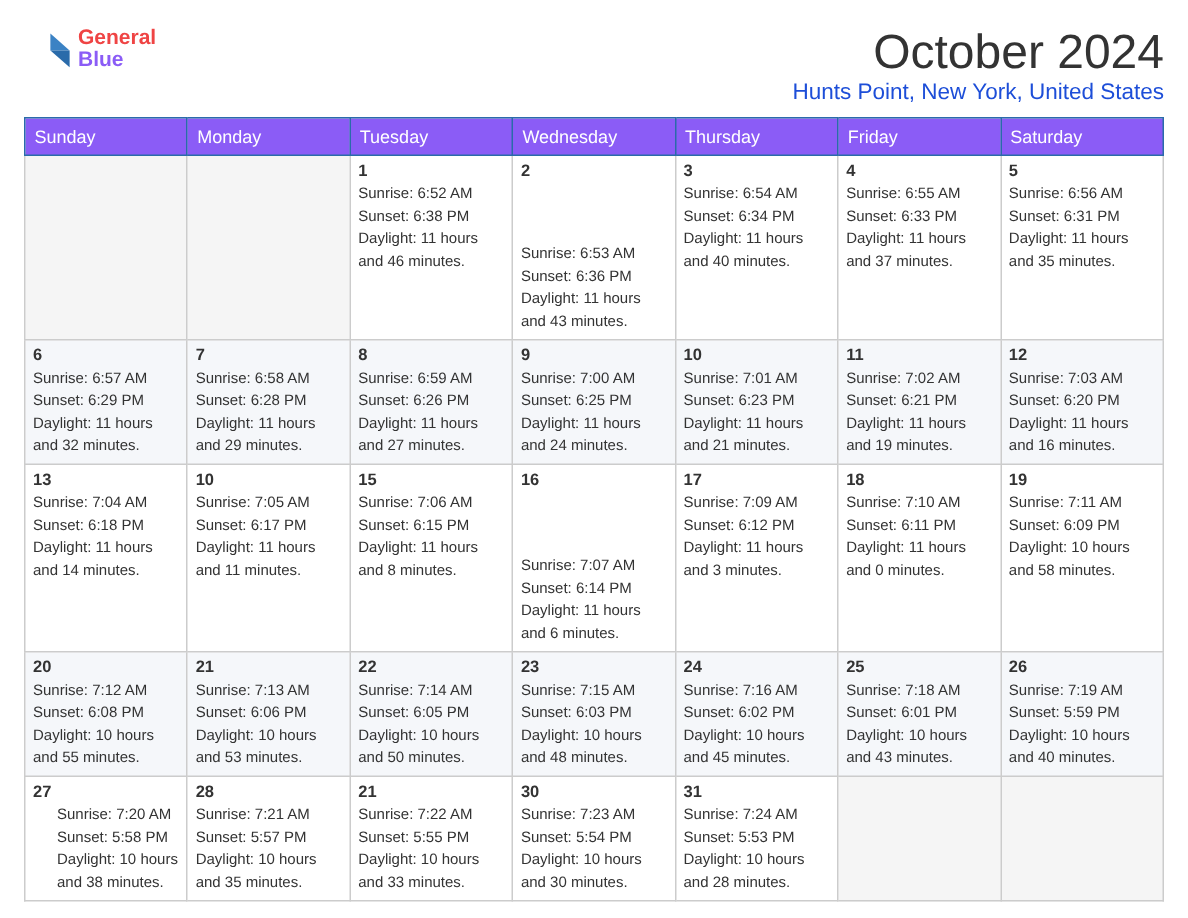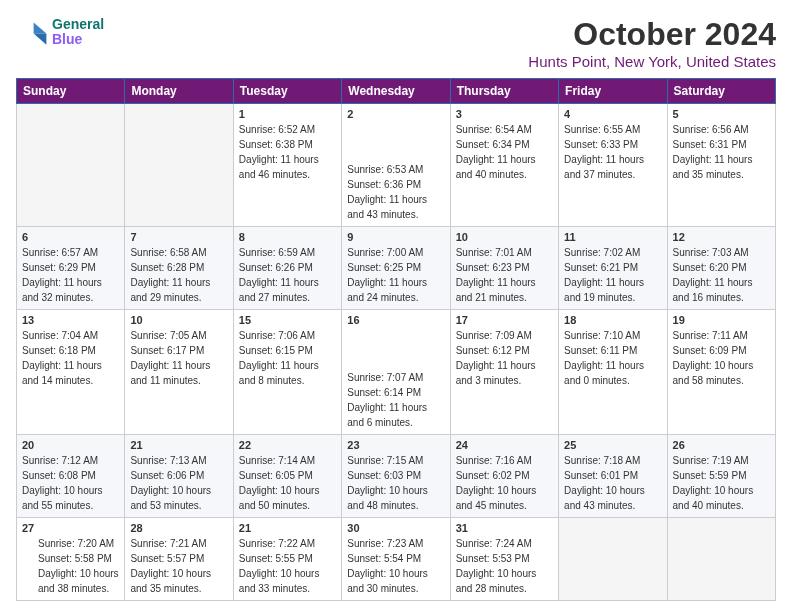--- a/index.html
+++ b/index.html
@@ -21,48 +21,48 @@
       align-items: center;
       gap: 4px;
     }
     .logo-text {
       display: flex;
       flex-direction: column;
       font-size: 14px;
       font-weight: bold;
       line-height: 1.1;
     }
-    .logo-general { color: #0f766e; }
+    .logo-general { color: #ef4444; }
     .logo-blue { color: #8b5cf6; }
     .logo-icon {
       width: 32px;
       height: 32px;
     }
     .title-block {
       text-align: right;
     }
     .month-title {
       font-size: 32px;
-      font-weight: bold;
+      font-weight: normal;
       color: #333;
     }
     .location {
       font-size: 15px;
-      color: #701a75;
+      color: #1d4ed8;
     }
     .calendar {
       width: 100%;
       border-collapse: collapse;
       border: 1px solid #ccc;
     }
     .calendar th {
-      background-color: #701a75;
+      background-color: #8b5cf6;
       color: #fff;
       font-size: 12px;
-      font-weight: bold;
+      font-weight: normal;
       padding: 5px 6px;
       text-align: left;
       border: 1px solid #2a6baa;
     }
     .calendar td {
       vertical-align: top;
       border: 1px solid #ccc;
       padding: 4px 5px;
       font-size: 9.5px;
       color: #333;

